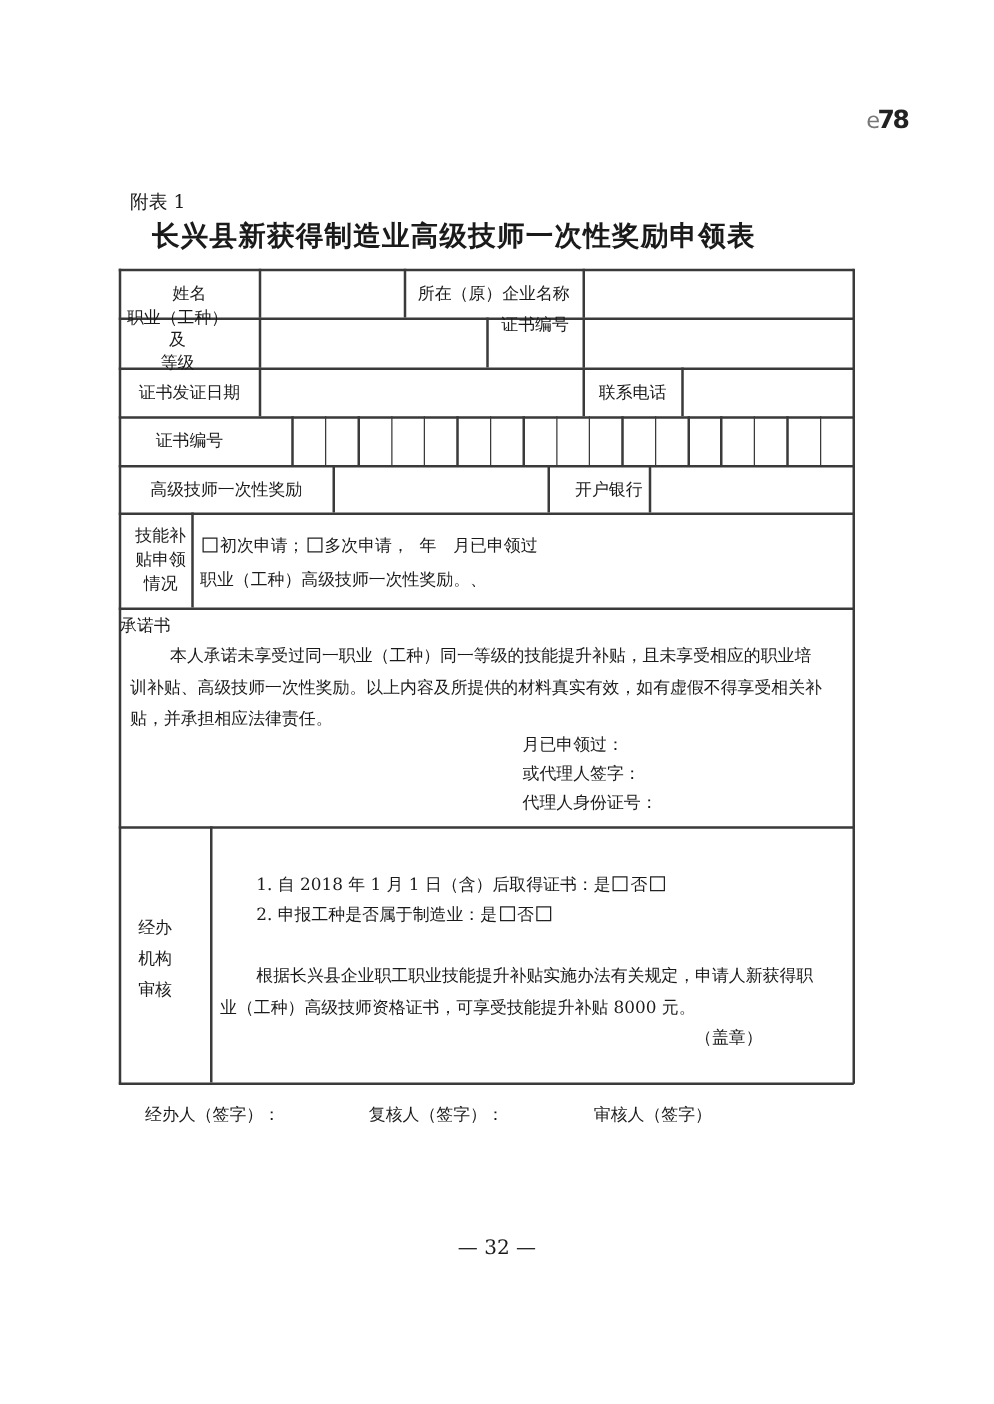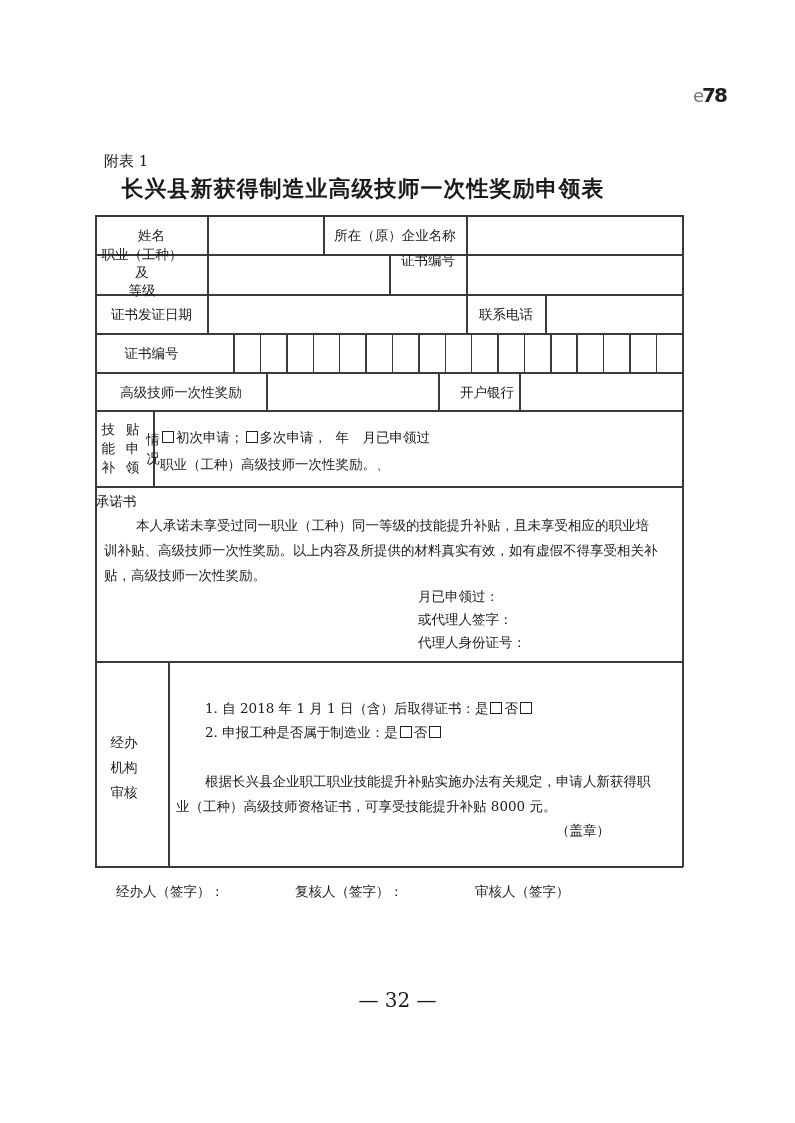--- a/index.html
+++ b/index.html
@@ -11,21 +11,21 @@
   .stamp { left: 693px; top: 83px; font-family: "DejaVu Sans", sans-serif; font-weight: bold; font-size: 20px; color: #222; letter-spacing: -2px; }
   .stamp .e { color: #777; font-weight: normal; font-size: 18px; }
   .annex { left: 104px; top: 152px; font-size: 15px; }
   .title { left: 0; width: 726px; top: 174px; text-align: center; font-family: "DejaVu Sans", sans-serif; font-weight: bold; font-size: 22px; letter-spacing: 1px; }
   .ln { position: absolute; background: #3a3a3a; }
   .h { height: 1.5px; }
   .v { width: 1.5px; }
   .cell { position: absolute; display: flex; align-items: center; justify-content: center; font-size: 13.5px; text-align: center; line-height: 18px; }
   .txt { position: absolute; font-size: 13.5px; line-height: 25px; }
   .footer-sig { position: absolute; top: 883px; font-size: 13.5px; }
-  .pagenum { left: 0; width: 795px; top: 988px; text-align: center; font-size: 20px; }
+  .pagenum { left: 0; width: 795px; top: 988px; text-align: center; font-size: 16px; }
   .chk { display: inline-block; width: 10px; height: 10px; border: 1px solid #222; margin: 0 2px; vertical-align: -1px; }
 </style>
 </head>
 <body>
 
 <div class="abs stamp"><span class="e">e</span><span>78</span></div>
 <div class="abs annex">附表 1</div>
 <div class="abs title">长兴县新获得制造业高级技师一次性奖励申领表</div>
 
 <div>
@@ -119,34 +119,34 @@
   <div class="cell" style="left:467px;top:295px;width:78px;height:38px">联系电话</div>
   <div class="cell" style="left:546px;top:295px;width:136px;height:38px"></div>
 
   <div class="cell" style="left:96px;top:334px;width:111px;height:38px">证书编号</div>
 
   <div class="cell" style="left:96px;top:373px;width:170px;height:37px">高级技师一次性奖励</div>
   <div class="cell" style="left:267px;top:373px;width:171px;height:37px"></div>
   <div class="cell" style="left:439px;top:373px;width:96px;height:37px">开户银行</div>
   <div class="cell" style="left:520px;top:373px;width:162px;height:37px"></div>
 
-  <div class="cell" style="left:96px;top:411px;width:65px;height:75px;flex-direction:row;line-height:19px">
+  <div class="cell" style="left:96px;top:411px;width:65px;height:75px;flex-direction:column;line-height:19px">
     <span>技能补</span>
     <span>贴申领</span>
     <span>情况</span>
   </div>
   <div class="txt" style="left:160px;top:425px">
     <span class="chk"></span><span>初次申请；</span><span class="chk"></span><span>多次申请，</span>&nbsp;&nbsp;<span>年　月已申领过</span>
   </div>
   <div class="txt" style="left:160px;top:452px">职业（工种）高级技师一次性奖励。、</div>
 
   <div class="txt" style="left:96px;width:586px;top:489px;">承诺书</div>
   <div class="txt" style="left:136px;top:513px">本人承诺未享受过同一职业（工种）同一等级的技能提升补贴，且未享受相应的职业培</div>
   <div class="txt" style="left:104px;top:538px">训补贴、高级技师一次性奖励。以上内容及所提供的材料真实有效，如有虚假不得享受相关补</div>
-  <div class="txt" style="left:104px;top:563px">贴，高级技师一次性奖励。</div>
+  <div class="txt" style="left:104px;top:563px">贴，并承担相应法律责任。</div>
   <div class="txt" style="left:418px;top:584px">月已申领过：</div>
   <div class="txt" style="left:418px;top:607px">或代理人签字：</div>
   <div class="txt" style="left:418px;top:630px">代理人身份证号：</div>
 
   <div class="cell" style="left:96px;top:730px;width:56px;height:75px;flex-direction:column;line-height:25px">
     <span>经办</span>
     <span>机构</span>
     <span>审核</span>
   </div>
   <div class="txt" style="left:205px;top:696px">

